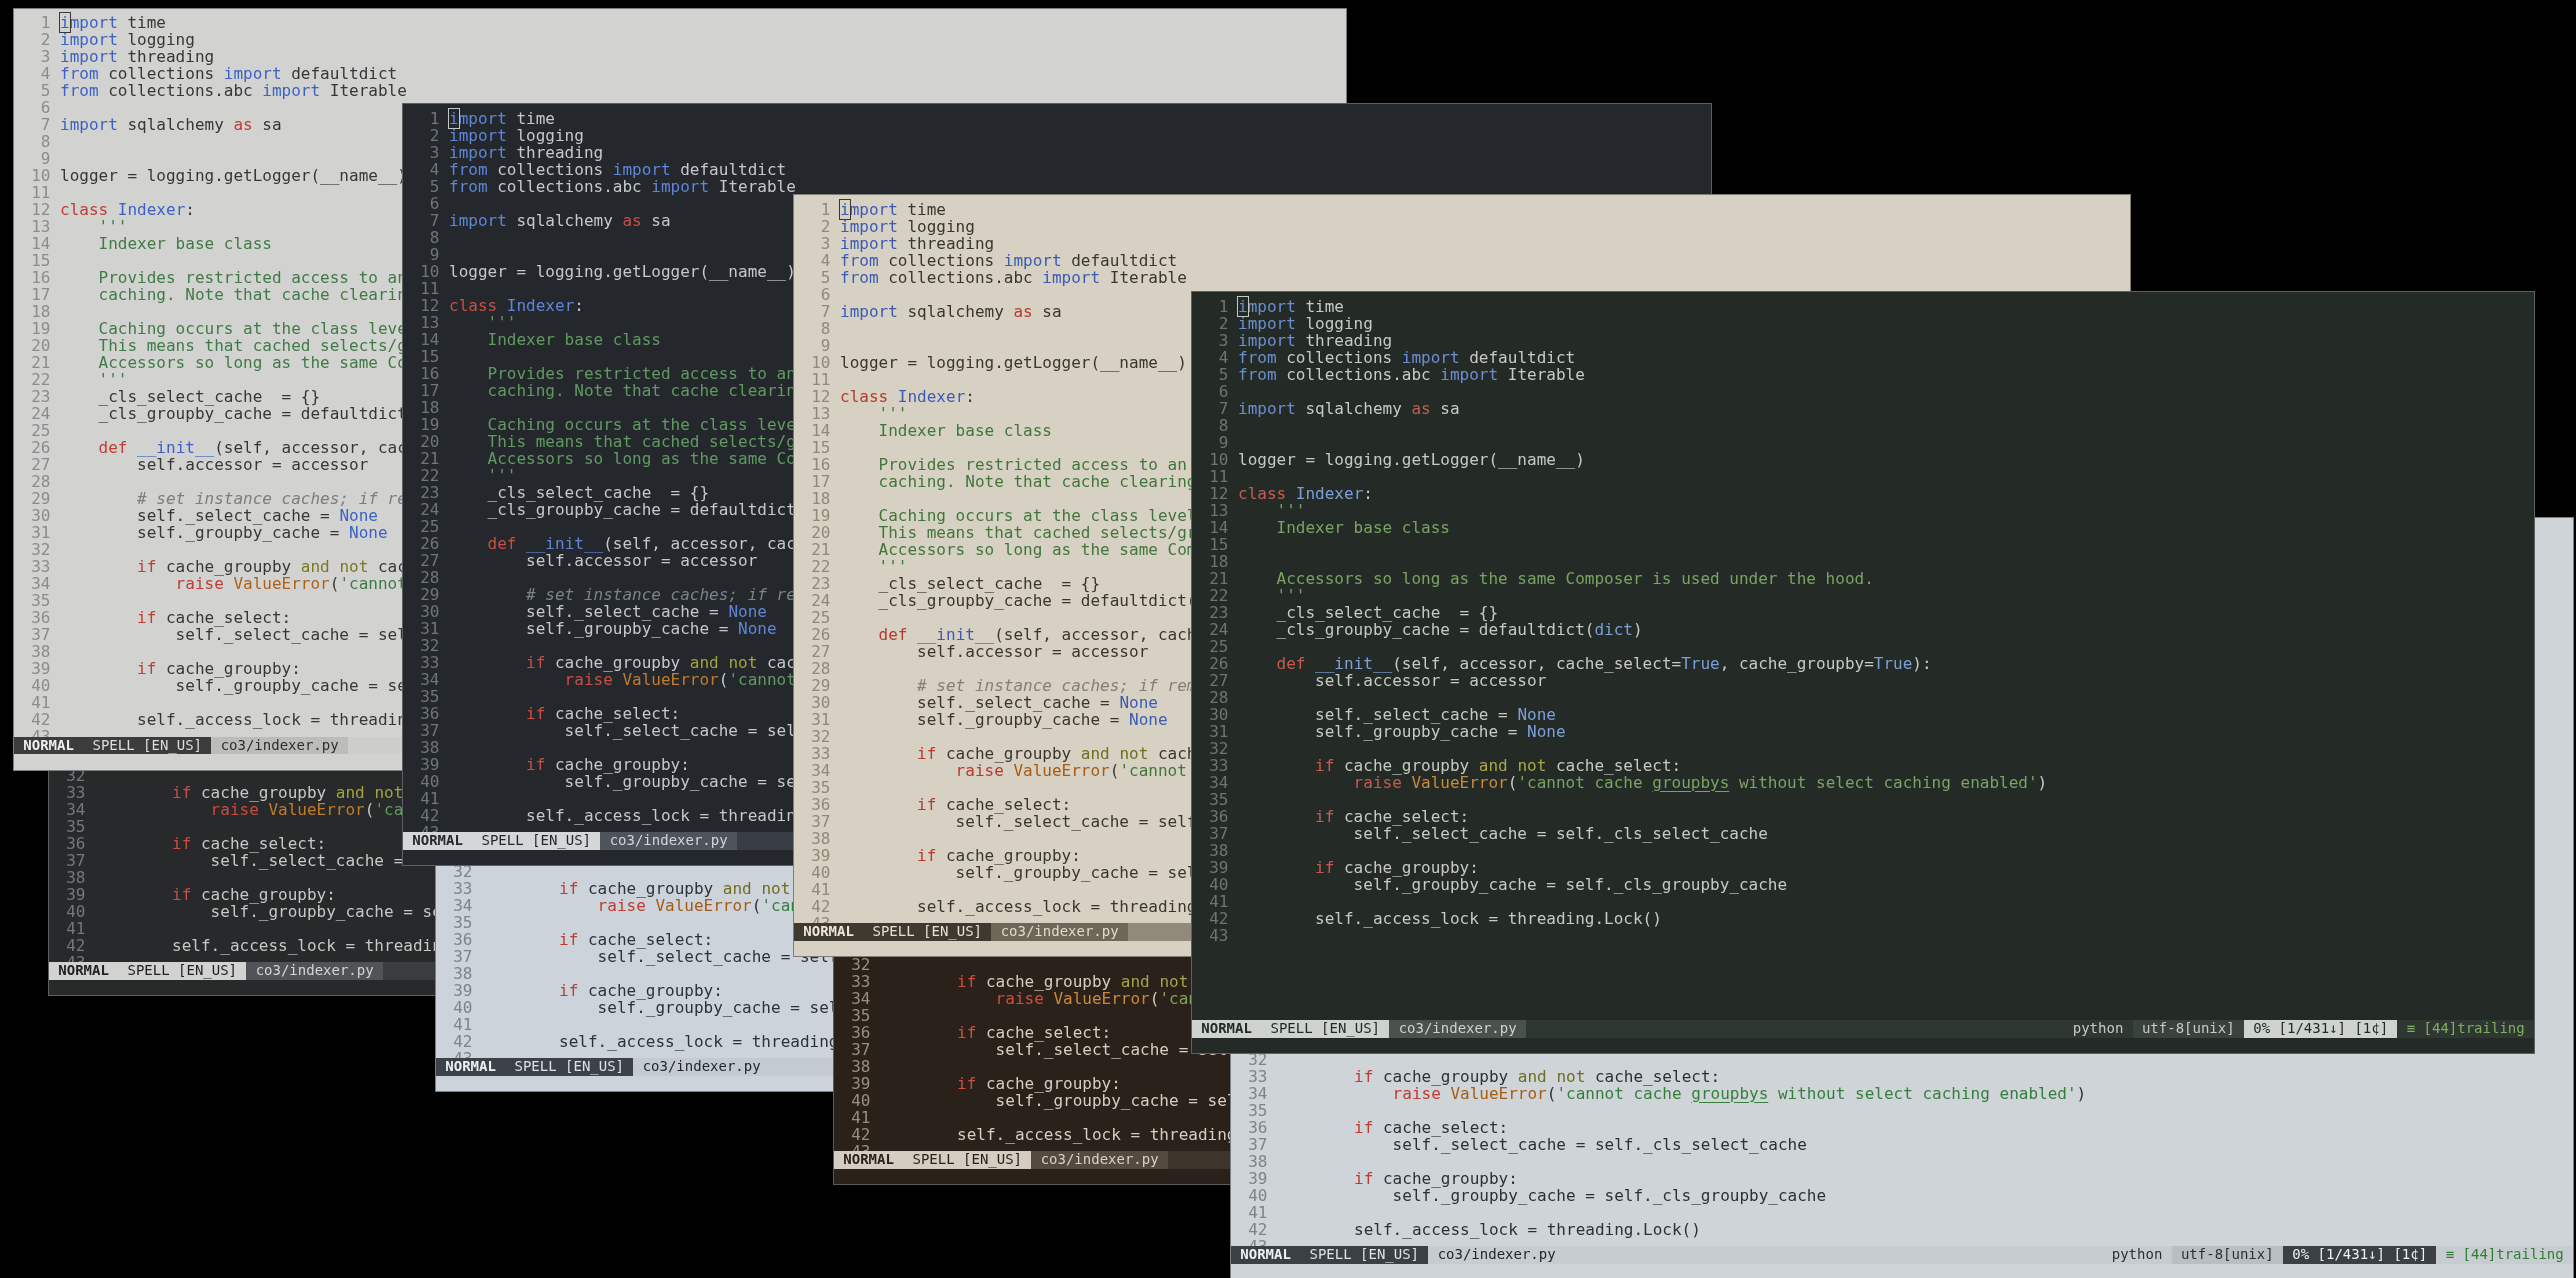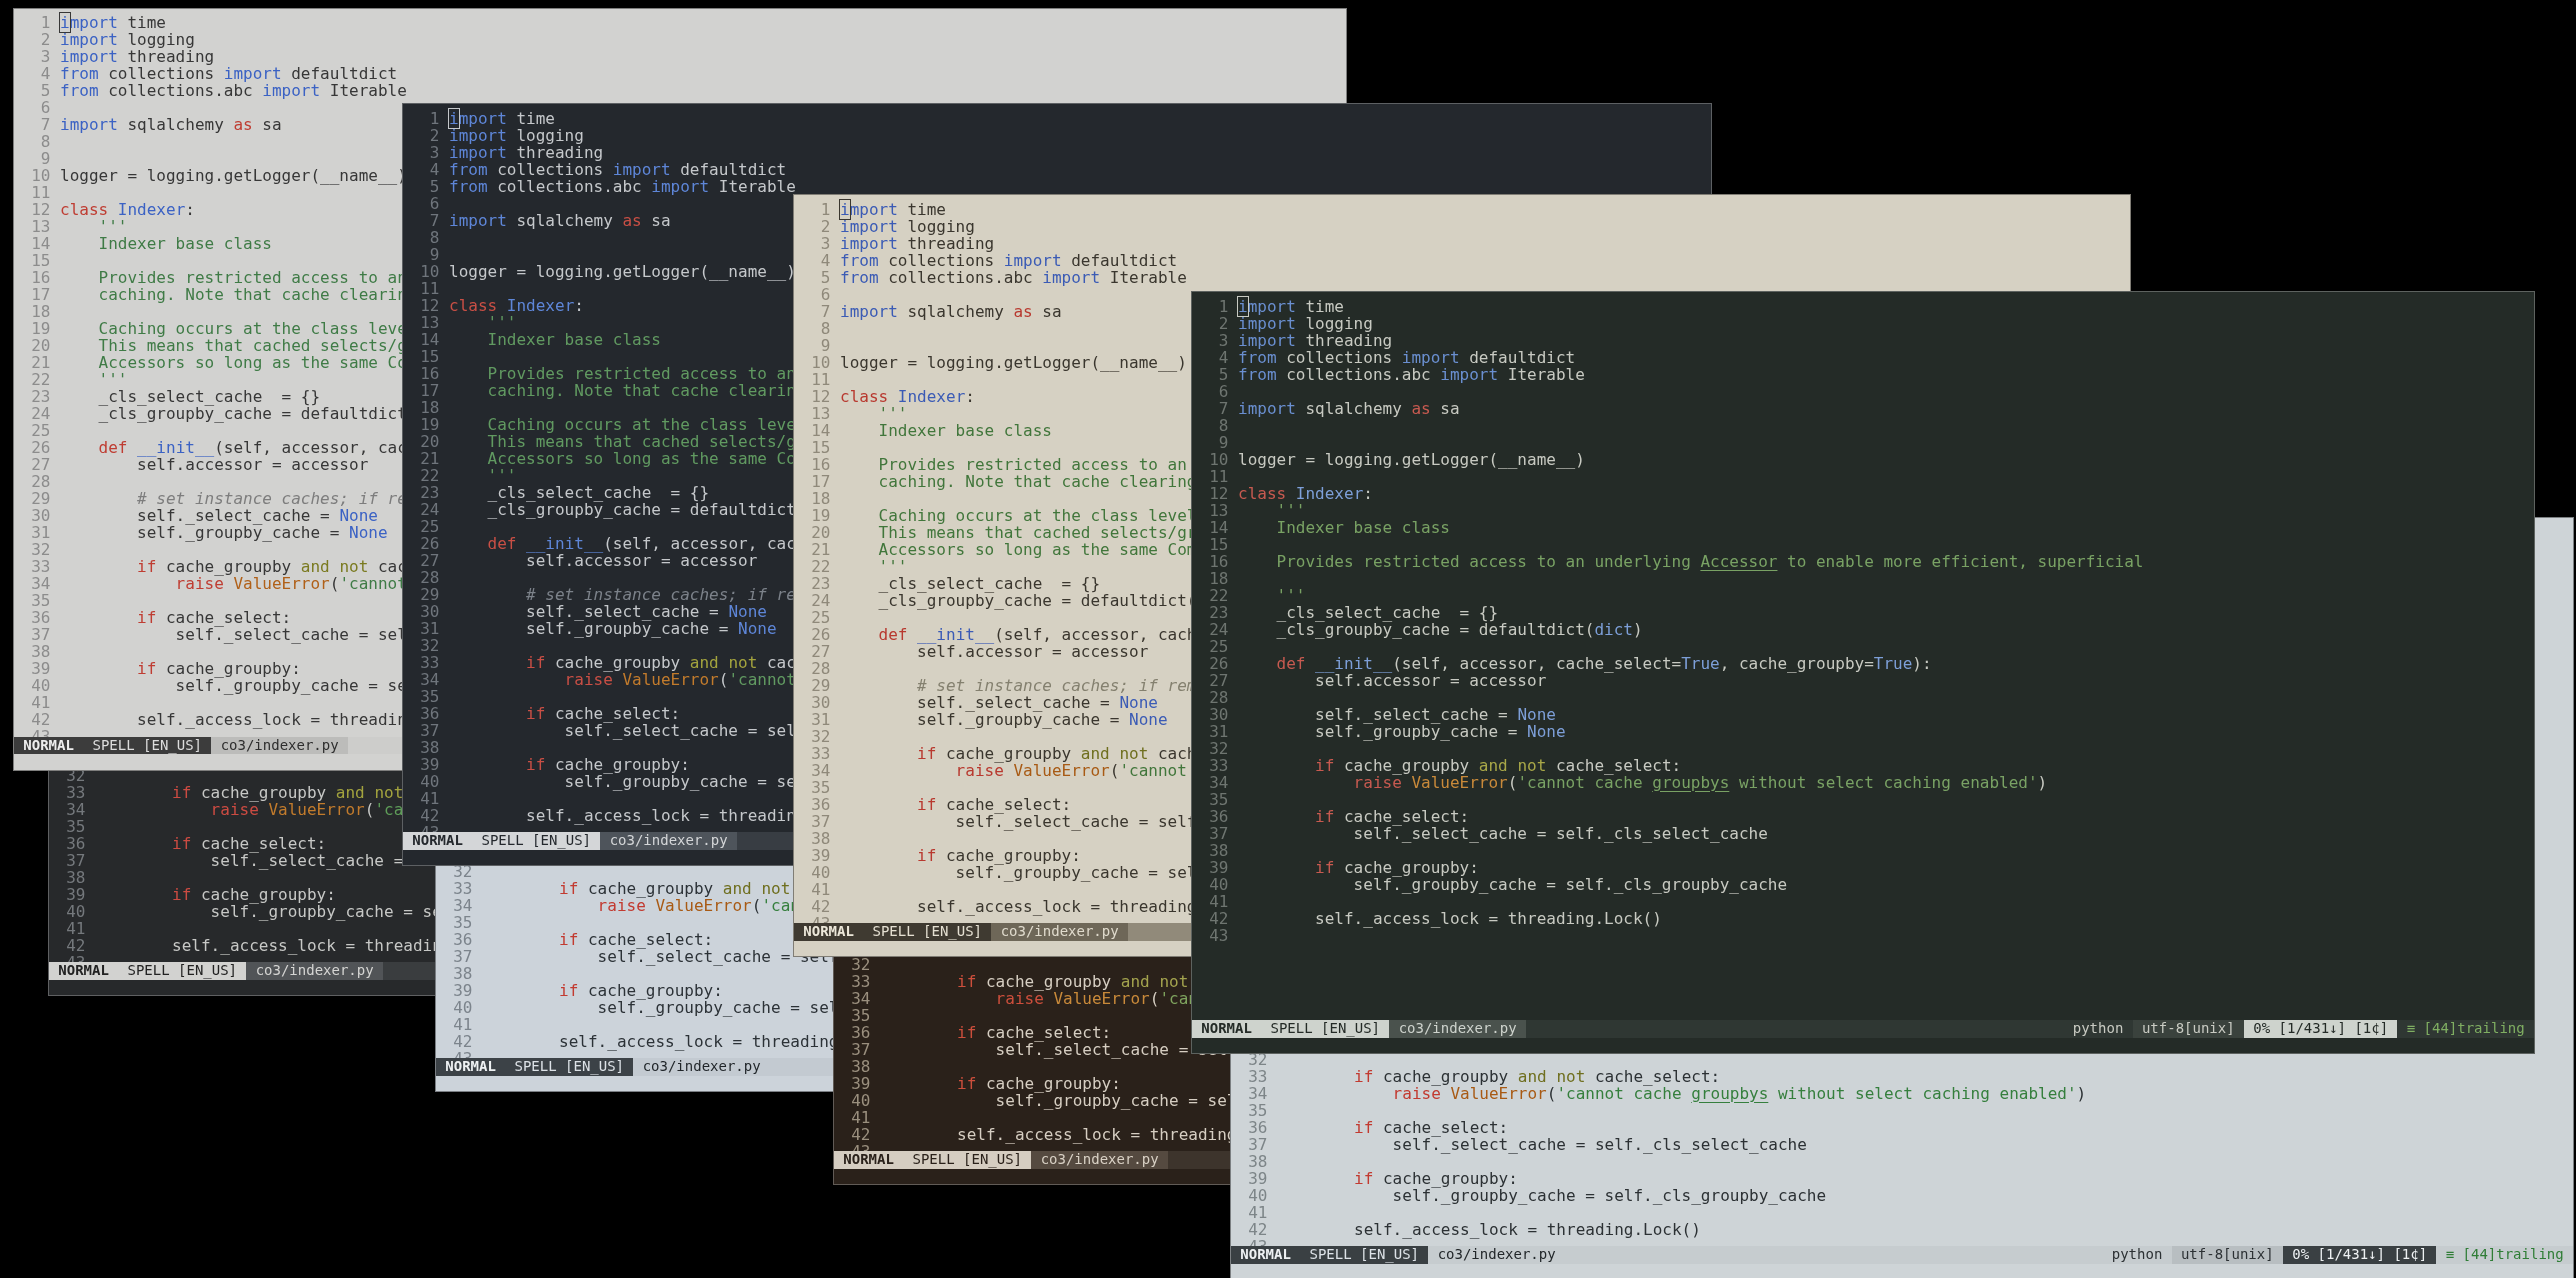--- a/index.html
+++ b/index.html
@@ -379,22 +379,22 @@
         <div class="row"><span class="ln" style="color: rgb(110, 117, 112);">6</span></div>
         <div class="row"><span class="ln" style="color: rgb(110, 117, 112);">7</span><span class="tok-kw" style="color: rgb(106, 143, 208);">import</span><span class="tok-txt" style="color: rgb(200, 202, 194);"> sqlalchemy </span><span class="tok-red" style="color: rgb(199, 90, 80);">as</span><span class="tok-txt" style="color: rgb(200, 202, 194);"> sa</span></div>
         <div class="row"><span class="ln" style="color: rgb(110, 117, 112);">8</span></div>
         <div class="row"><span class="ln" style="color: rgb(110, 117, 112);">9</span></div>
         <div class="row"><span class="ln" style="color: rgb(110, 117, 112);">10</span><span class="tok-txt" style="color: rgb(200, 202, 194);">logger = logging.getLogger(__name__)</span></div>
         <div class="row"><span class="ln" style="color: rgb(110, 117, 112);">11</span></div>
         <div class="row"><span class="ln" style="color: rgb(110, 117, 112);">12</span><span class="tok-red" style="color: rgb(199, 90, 80);">class</span><span class="tok-txt" style="color: rgb(200, 202, 194);"> </span><span class="tok-blue" style="color: rgb(125, 159, 216);">Indexer</span><span class="tok-txt" style="color: rgb(200, 202, 194);">:</span></div>
         <div class="row"><span class="ln" style="color: rgb(110, 117, 112);">13</span><span class="tok-str" style="color: rgb(121, 162, 100);">    '''</span></div>
         <div class="row"><span class="ln" style="color: rgb(110, 117, 112);">14</span><span class="tok-str" style="color: rgb(121, 162, 100);">    Indexer base class</span></div>
         <div class="row"><span class="ln" style="color: rgb(110, 117, 112);">15</span></div>
-        <div class="row"><span class="ln" style="color: rgb(110, 117, 112);">16</span><span class="tok-str" style="color: rgb(121, 162, 100);">    Provides restricted access to an underlying </span><span class="tok-spell" style="color: rgb(121, 162, 100);">Accessor</span><span class="tok-str" style="color: rgb(121, 162, 100);"> to enable more efficient, superficial</span></div>
         <div class="row"><span class="ln" style="color: rgb(110, 117, 112);">18</span></div>
+        <div class="row"><span class="ln" style="color: rgb(110, 117, 112);">21</span><span class="tok-str" style="color: rgb(121, 162, 100);">    Accessors so long as the same Composer is used under the hood.</span></div>
         <div class="row"><span class="ln" style="color: rgb(110, 117, 112);">22</span><span class="tok-str" style="color: rgb(121, 162, 100);">    '''</span></div>
         <div class="row"><span class="ln" style="color: rgb(110, 117, 112);">23</span><span class="tok-txt" style="color: rgb(200, 202, 194);">    _cls_select_cache  = {}</span></div>
         <div class="row"><span class="ln" style="color: rgb(110, 117, 112);">24</span><span class="tok-txt" style="color: rgb(200, 202, 194);">    _cls_groupby_cache = defaultdict(</span><span class="tok-blue" style="color: rgb(125, 159, 216);">dict</span><span class="tok-txt" style="color: rgb(200, 202, 194);">)</span></div>
         <div class="row"><span class="ln" style="color: rgb(110, 117, 112);">25</span></div>
         <div class="row"><span class="ln" style="color: rgb(110, 117, 112);">26</span><span class="tok-txt" style="color: rgb(200, 202, 194);">    </span><span class="tok-red" style="color: rgb(199, 90, 80);">def</span><span class="tok-txt" style="color: rgb(200, 202, 194);"> </span><span class="tok-blue" style="color: rgb(125, 159, 216);">__init__</span><span class="tok-txt" style="color: rgb(200, 202, 194);">(self, accessor, cache_select=</span><span class="tok-blue" style="color: rgb(125, 159, 216);">True</span><span class="tok-txt" style="color: rgb(200, 202, 194);">, cache_groupby=</span><span class="tok-blue" style="color: rgb(125, 159, 216);">True</span><span class="tok-txt" style="color: rgb(200, 202, 194);">):</span></div>
         <div class="row"><span class="ln" style="color: rgb(110, 117, 112);">27</span><span class="tok-txt" style="color: rgb(200, 202, 194);">        self.accessor = accessor</span></div>
         <div class="row"><span class="ln" style="color: rgb(110, 117, 112);">28</span></div>
         <div class="row"><span class="ln" style="color: rgb(110, 117, 112);">30</span><span class="tok-txt" style="color: rgb(200, 202, 194);">        self._select_cache = </span><span class="tok-blue" style="color: rgb(125, 159, 216);">None</span></div>
         <div class="row"><span class="ln" style="color: rgb(110, 117, 112);">31</span><span class="tok-txt" style="color: rgb(200, 202, 194);">        self._groupby_cache = </span><span class="tok-blue" style="color: rgb(125, 159, 216);">None</span></div>
         <div class="row"><span class="ln" style="color: rgb(110, 117, 112);">32</span></div>

